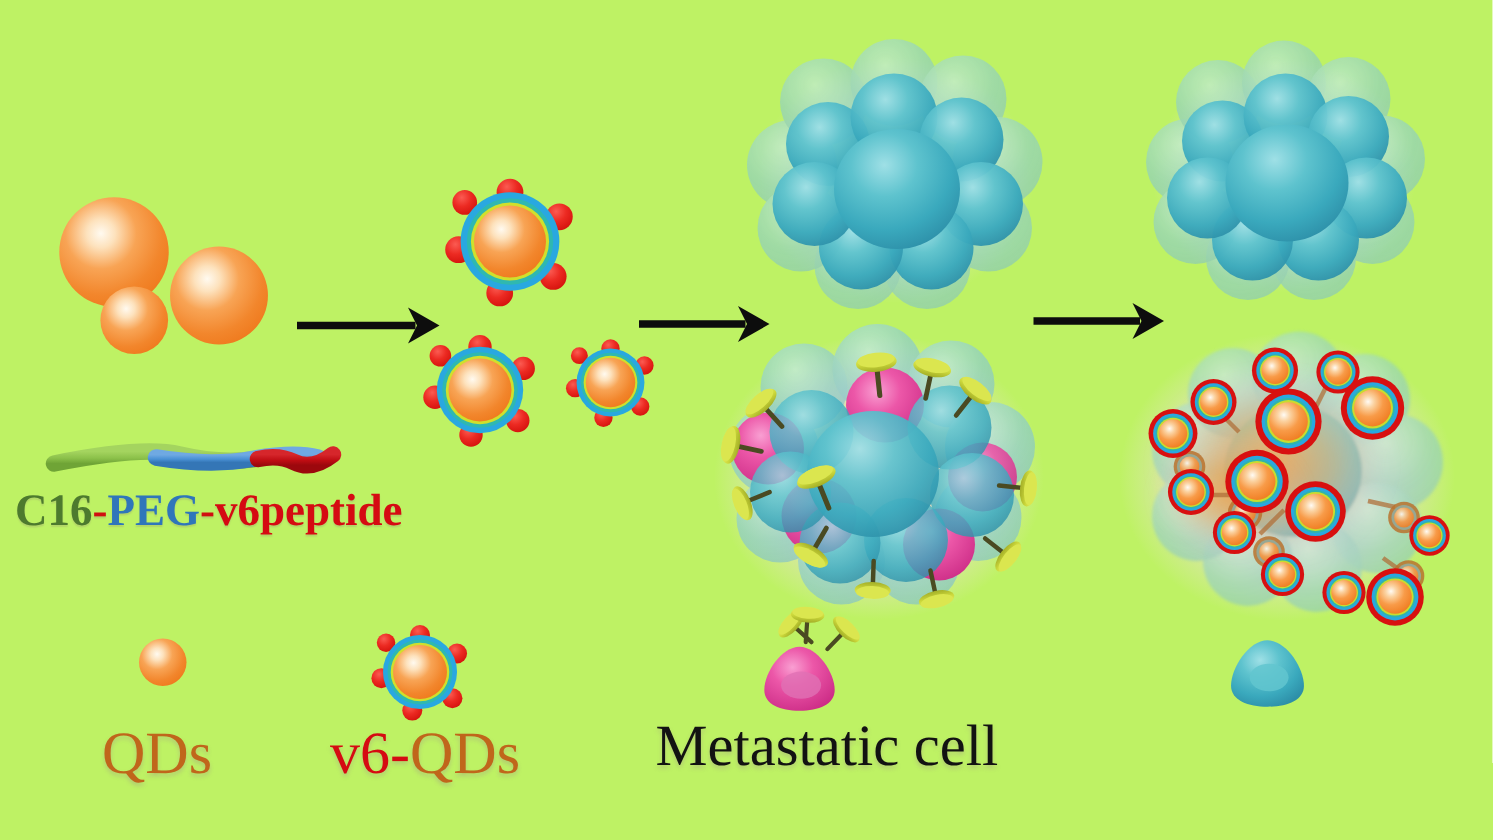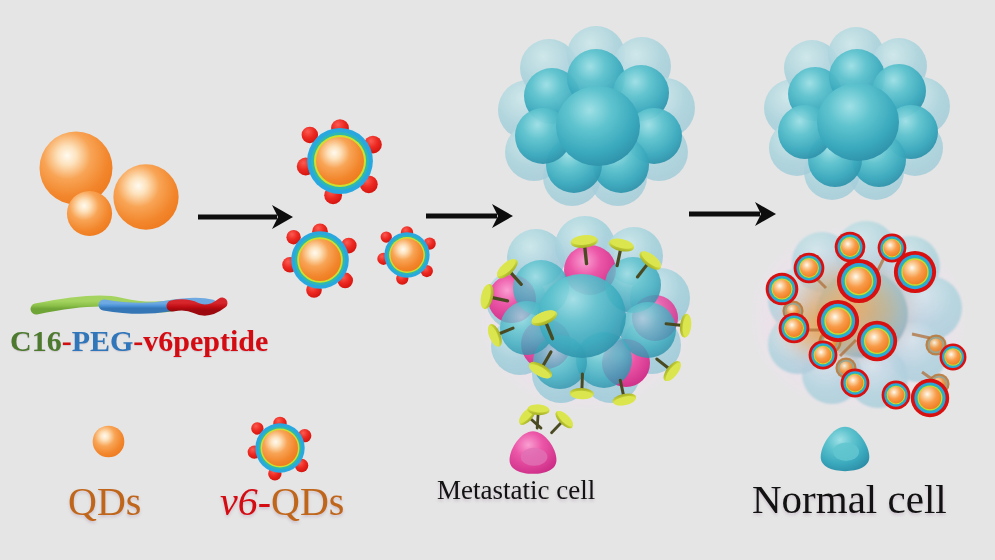--- a/index.html
+++ b/index.html
@@ -4,21 +4,21 @@
 <style>
   html, body {
     margin: 0;
     padding: 0;
     background: #ffffff;
   }
   #figure {
     position: relative;
     width: 995px;
     height: 560px;
-    background: #e5e5e5;
+    background: #bef264;
     overflow: hidden;
     font-family: "Liberation Serif", serif;
   }
   .layer { position: absolute; top: 0; left: 0; width: 995px; height: 560px; }
 
   
   .peptide-label {
     position: absolute;
     left: 10px;
     top: 324px;
@@ -43,25 +43,25 @@
   }
   .legend-qds {
     left: 68px; top: 478px;
     font-size: 40px;
     color: #c0661b;
   }
   .legend-v6qds {
     left: 220px; top: 478px;
     font-size: 40px;
   }
-  .legend-v6qds .v6 { color: #d50b12; font-style: italic; }
+  .legend-v6qds .v6 { color: #d50b12; }
   .legend-v6qds .qds { color: #c0661b; }
   .legend-meta {
     left: 437px; top: 475px;
-    font-size: 27px;
+    font-size: 39px;
     color: #121212;
   }
   .legend-norm {
     left: 752px; top: 475px;
     font-size: 41px;
     color: #121212;
   }
 </style>
 </head>
 <body>
@@ -414,15 +414,14 @@
   </div>
 
   <div class="legend-label legend-qds">QDs</div>
 
   <div class="legend-label legend-v6qds">
     <span class="v6">v6-</span><span class="qds">QDs</span>
   </div>
 
   <div class="legend-label legend-meta">Metastatic cell</div>
 
-  <div class="legend-label legend-norm">Normal cell</div>
 
 </div>
 
 </body></html>

